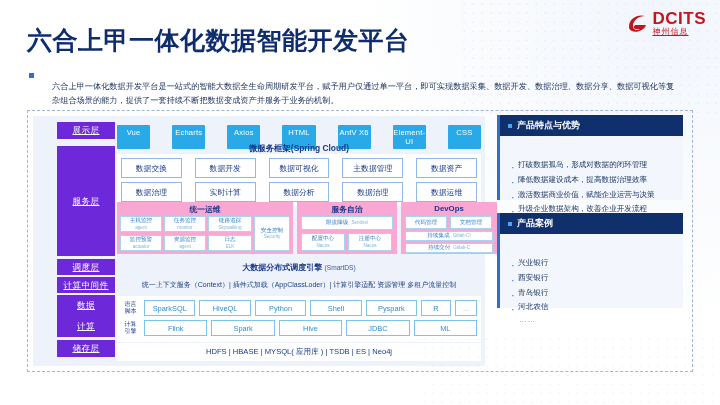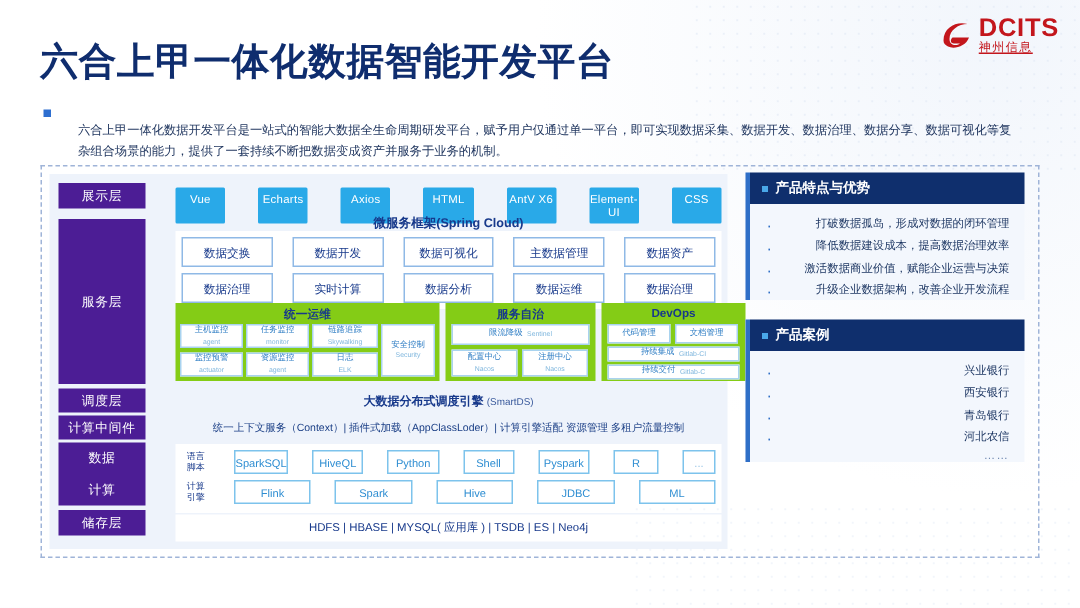--- a/index.html
+++ b/index.html
@@ -35,74 +35,74 @@
   .intro p{margin:12px;font-size:8.2px;line-height:1.75;color:#20365f;}
 
   
   .frame{position:absolute;left:27px;top:110px;width:666px;height:262px;
          border:1px dashed #9fb4d8;box-sizing:border-box;}
   .diagram{position:absolute;left:33px;top:116px;width:452px;height:250px;
            background:#eef3fb;box-sizing:border-box;}
 
   
   .layers{position:absolute;left:0;top:0;width:62px;height:100%;}
-  .lyr{position:absolute;left:6px;width:58px;background:#4c1d95;color:#ffffff;
+  .lyr{position:absolute;left:24px;width:58px;background:#6d28d9;color:#ffffff;
        font-size:8.5px;display:flex;align-items:center;justify-content:center;
-       text-align:center;line-height:1.25;letter-spacing:.5px;}
+       text-align:center;line-height:1.25;letter-spacing:.5px;text-decoration:underline;}
   .lyr span{display:block;}
 
   
   .content{position:absolute;left:84px;top:0;right:4px;height:100%;}
 
   .tagrow{position:absolute;left:0;top:9px;right:0;display:flex;gap:22px;}
   .tag{flex:1;background:#29a9e8;color:#fff;font-size:7.6px;text-align:center;
        padding:3px 0;border-radius:1px;letter-spacing:.2px;}
 
   .msf{position:absolute;left:0;top:27px;right:0;text-align:center;
        font-size:8.4px;color:#17398b;font-weight:bold;}
 
   .panel{position:absolute;background:#ffffff;}
   .modrow{display:flex;gap:13px;}
   .mod{flex:1;border:1px solid #8fb9e6;background:#fff;color:#17398b;
        font-size:7.8px;text-align:center;padding:3.5px 0;box-sizing:border-box;}
 
-  .grp{position:absolute;background:#84cc16;box-sizing:border-box;}
+  .grp{position:absolute;background:#f9a8d4;box-sizing:border-box;}
   .grp-h{text-align:center;font-size:7.8px;font-weight:bold;color:#17398b;
          padding-top:2px;}
   .cell{border:1px solid #a9d3ef;color:#3f8fd0;font-size:5.4px;text-align:center;
         box-sizing:border-box;display:flex;flex-direction:column;align-items:center;
         justify-content:center;line-height:1.3;background:#fff;}
   .cell b{font-weight:normal;color:#2f7ec4;font-size:5.6px;}
   .cell i{font-style:normal;color:#7fb6dd;font-size:4.6px;}
 
   .sched{position:absolute;left:0;right:0;text-align:center;font-size:8px;
          color:#17398b;font-weight:bold;}
   .sched small{font-weight:normal;font-size:6.6px;color:#3a5a9c;}
   .midware{position:absolute;left:0;right:0;text-align:center;font-size:7px;
            color:#1b3f86;}
 
   .calcbox{position:absolute;left:0;right:0;background:#fff;}
-  .calcrow{display:flex;align-items:flex-end;gap:16px;margin-bottom:4px;}
+  .calcrow{display:flex;align-items:center;gap:4px;margin-bottom:4px;}
   .calclbl{width:19px;flex:0 0 auto;font-size:6px;color:#17398b;line-height:1.2;
            text-align:center;}
   .chip{flex:1;border:1px solid #7dc3ec;color:#2f8ed2;font-size:7.4px;
         text-align:center;padding:2.5px 0;box-sizing:border-box;background:#fff;}
   .chip.sm{flex:0 0 30px;}
   .chip.xs{flex:0 0 22px;color:#9cc7e6;}
 
   .store{position:absolute;left:0;right:0;background:#fff;text-align:center;
          font-size:7.6px;color:#17398b;padding:4px 0;}
 
   
   .card{position:absolute;background:#f3f7fd;box-sizing:border-box;
         border-left:3px solid #2f6fc7;}
   .card-h{background:#0f2f6d;color:#fff;font-size:9px;font-weight:bold;
           padding:4px 8px;display:flex;align-items:center;gap:5px;}
   .card-h .sq{width:4px;height:4px;background:#49a7e8;flex:0 0 auto;}
-  .card-b{padding:6px 10px 8px 10px;text-align:right;}
+  .card-b{padding:22px 10px 8px 10px;}
   .card-b li{list-style:none;font-size:7.6px;color:#18325f;line-height:1.95;
              position:relative;padding-left:8px;}
   .card-b li:before{content:"·";position:absolute;left:1px;top:-1px;color:#2f6fc7;
                     font-size:11px;}
   .card-b ul{margin:0;padding:0;}
   .dots{font-size:7.6px;color:#6a84ad;padding-left:9px;letter-spacing:1px;}
 </style>
 </head>
 <body>
 
@@ -164,22 +164,22 @@
           <div class="mod">数据交换</div>
           <div class="mod">数据开发</div>
           <div class="mod">数据可视化</div>
           <div class="mod">主数据管理</div>
           <div class="mod">数据资产</div>
         </div>
         <div class="modrow">
           <div class="mod">数据治理</div>
           <div class="mod">实时计算</div>
           <div class="mod">数据分析</div>
+          <div class="mod">数据治理</div>
           <div class="mod">数据运维</div>
-          <div class="mod">数据治理</div>
         </div>
       </div>
 
       <div class="grp" style="left:0;top:86px;width:176px;height:52px;">
         <div class="grp-h">统一运维</div>
         <div style="position:absolute;left:3px;top:14px;right:3px;bottom:3px;">
           <div class="cell" style="position:absolute;left:0;top:0;width:42px;height:16px;">
             <b>主机监控</b>
             <i>agent</i>
           </div>

